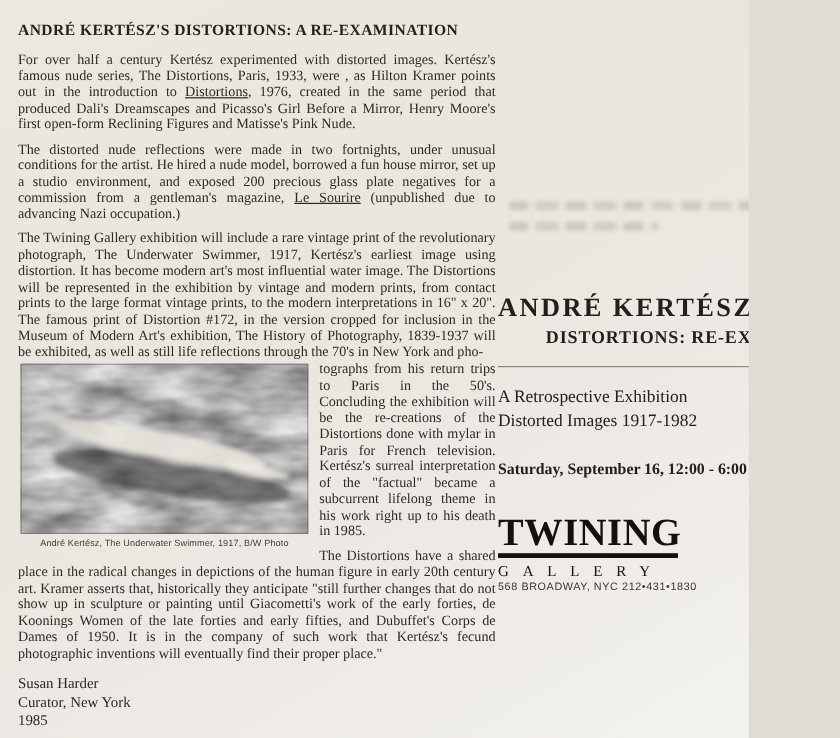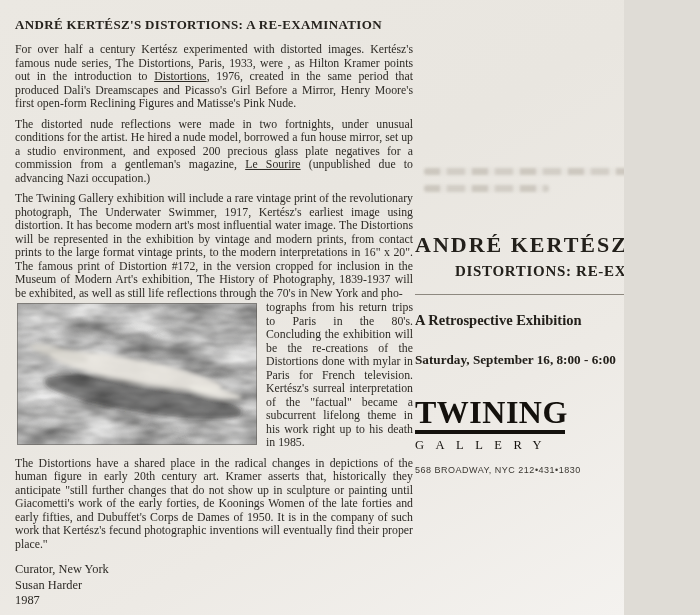--- a/index.html
+++ b/index.html
@@ -28,32 +28,32 @@
   
   .bleed { position:absolute; left:424px; top:168px; width:215px; }
   .bl {
     height:7px; border-radius:3px; filter:blur(1.8px); margin-bottom:10px;
     background:repeating-linear-gradient(90deg,
       rgba(148,139,126,0.34) 0 16px, rgba(148,139,126,0.05) 16px 23px,
       rgba(148,139,126,0.28) 23px 41px, rgba(148,139,126,0.04) 41px 48px);
   }
   .bl2 { width:125px; }
   
-  .right-col { position:absolute; left:415px; top:232px; width:278px; color:#23201b; }
+  .right-col { position:absolute; left:415px; top:243px; width:278px; color:#23201b; }
   .artist { font-size:22px; font-weight:700; letter-spacing:2px; white-space:nowrap; }
   .exh-title { font-size:15px; font-weight:700; letter-spacing:0.7px; margin-top:5px; white-space:nowrap;text-align:right; }
   .rule { height:1px; background:#8d887f; margin-top:14px; width:100%; }
-  .retro { margin-top:15px; font-weight:700; font-size:14.5px; line-height:20px; }
+  .retro { margin-top:15px; font-weight:400; font-size:14.5px; line-height:20px; }
   .dates { margin-top:24px; font-weight:700; font-size:14.5px; letter-spacing:0.2px; white-space:nowrap; }
   .reception { margin-top:21px; font-weight:700; font-size:13.2px; line-height:18.5px; }
   .logo { margin-top:26px; width:150px; }
   .logo-name { font-size:32px; font-weight:700; line-height:1; letter-spacing:0.5px; color:#14110d; }
   .logo-bar { height:4px; background:#14110d; margin-top:2px; }
   .logo-word { font-size:12.5px; font-weight:400; letter-spacing:11.5px; margin-top:4px; white-space:nowrap; color:#14110d; }
-  .address { margin-top:12px; font-family:"Liberation Sans", sans-serif; font-size:9px; letter-spacing:0.5px; color:#3a3731; white-space:nowrap; }
+  .address { font-family:"Liberation Sans", sans-serif; font-size:9px; letter-spacing:0.5px; color:#3a3731; white-space:nowrap; }
 </style>
 </head>
 <body>
 
 <div class="page">
 
   <div class="left-col">
     <h1 class="headline">ANDRÉ KERTÉSZ'S DISTORTIONS:  A RE-EXAMINATION</h1>
 
     <p class="para"><span>For over half a century Kertész experimented with distorted images.  Kertész's famous nude series, </span><span class="i">The Distortions</span><span>, Paris, 1933, were , as Hilton Kramer points out in the introduction to </span><span class="u">Distortions</span><span>, 1976, created in the same period that produced Dali's </span><span class="i">Dreamscapes</span><span> and Picasso's </span><span class="i">Girl Before a Mirror</span><span>, Henry Moore's first open-form </span><span class="i">Reclining Figures</span><span> and Matisse's </span><span class="i">Pink Nude</span><span>.</span></p>
@@ -81,46 +81,48 @@
           <rect width="240" height="142" fill="#6f6e6b"></rect>
           <rect width="240" height="142" filter="url(#wtr)" opacity="0.85"></rect>
           <g filter="url(#soft)">
             <ellipse cx="126" cy="94" rx="100" ry="16" fill="#232220" opacity="0.5" transform="rotate(9 126 94)"></ellipse>
             <ellipse cx="118" cy="68" rx="88" ry="11.5" fill="#e9e6df" opacity="0.9" transform="rotate(11 118 68)"></ellipse>
             <ellipse cx="42" cy="50" rx="30" ry="5.5" fill="#d8d5cd" opacity="0.75" transform="rotate(14 42 50)"></ellipse>
             <ellipse cx="198" cy="90" rx="27" ry="4.5" fill="#efece5" opacity="0.8" transform="rotate(10 198 90)"></ellipse>
           </g>
           <rect x="0.5" y="0.5" width="239" height="141" fill="none" stroke="#55524c" stroke-width="1" opacity="0.5"></rect>
         </svg>
+        <figcaption class="figcap"><span>André Kertész, </span><span class="i">The Underwater Swimmer</span><span>, 1917, B/W Photo</span></figcaption>
       </figure>
-      <p class="para"><span>tographs from his return trips to Paris in the 80's.  Concluding the exhibition will be the re-creations of the </span><span class="i">Distortions</span><span> done with mylar in Paris for French television.  Kertész's surreal interpretation of the "factual" became a subcurrent lifelong theme in his work right up to his death in 1985.</span></p>
+      <p class="para"><span>tographs from his return trips to Paris in the 50's.  Concluding the exhibition will be the re-creations of the </span><span class="i">Distortions</span><span> done with mylar in Paris for French television.  Kertész's surreal interpretation of the "factual" became a subcurrent lifelong theme in his work right up to his death in 1985.</span></p>
       <p class="para"><span>The </span><span class="i">Distortions</span><span> have a shared place in the radical changes in depictions of the human figure in early 20th century art.  Kramer asserts that, historically they anticipate "still further changes that do not show up in sculpture or painting until Giacometti's work of the early forties, de Koonings </span><span class="i">Women</span><span> of the late forties and early fifties, and Dubuffet's </span><span class="i">Corps de Dames</span><span> of 1950.  It is in the company of such work that Kertész's fecund photographic inventions will eventually find their proper place."</span></p>
     </div>
 
     <div class="sig">
+      <div>Susan Harder</div>
       <div>Curator, New York</div>
-      <div>Susan Harder</div>
-      <div>1987</div>
+      <div>1985</div>
     </div>
   </div>
 
   <div class="bleed">
     <div class="bl"></div>
     <div class="bl bl2"></div>
   </div>
 
   <div class="right-col">
     <div class="artist">ANDRÉ KERTÉSZ</div>
     <div class="exh-title">DISTORTIONS:  RE-EXAMINED</div>
     <div class="rule"></div>
     <div class="retro">
       <div>A Retrospective Exhibition</div>
+      <div>Distorted Images 1917-1982</div>
     </div>
     <div class="reception">
-      <div>Saturday,  September 16, 8:00 - 6:00</div>
+      <div>Saturday,  September 16, 12:00 - 6:00</div>
     </div>
     <div class="logo">
       <div class="logo-name">TWINING</div>
       <div class="logo-bar"></div>
       <div class="logo-word">GALLERY</div>
     </div>
     <div class="address">568 BROADWAY, NYC  212•431•1830</div>
   </div>
 
 </div>

